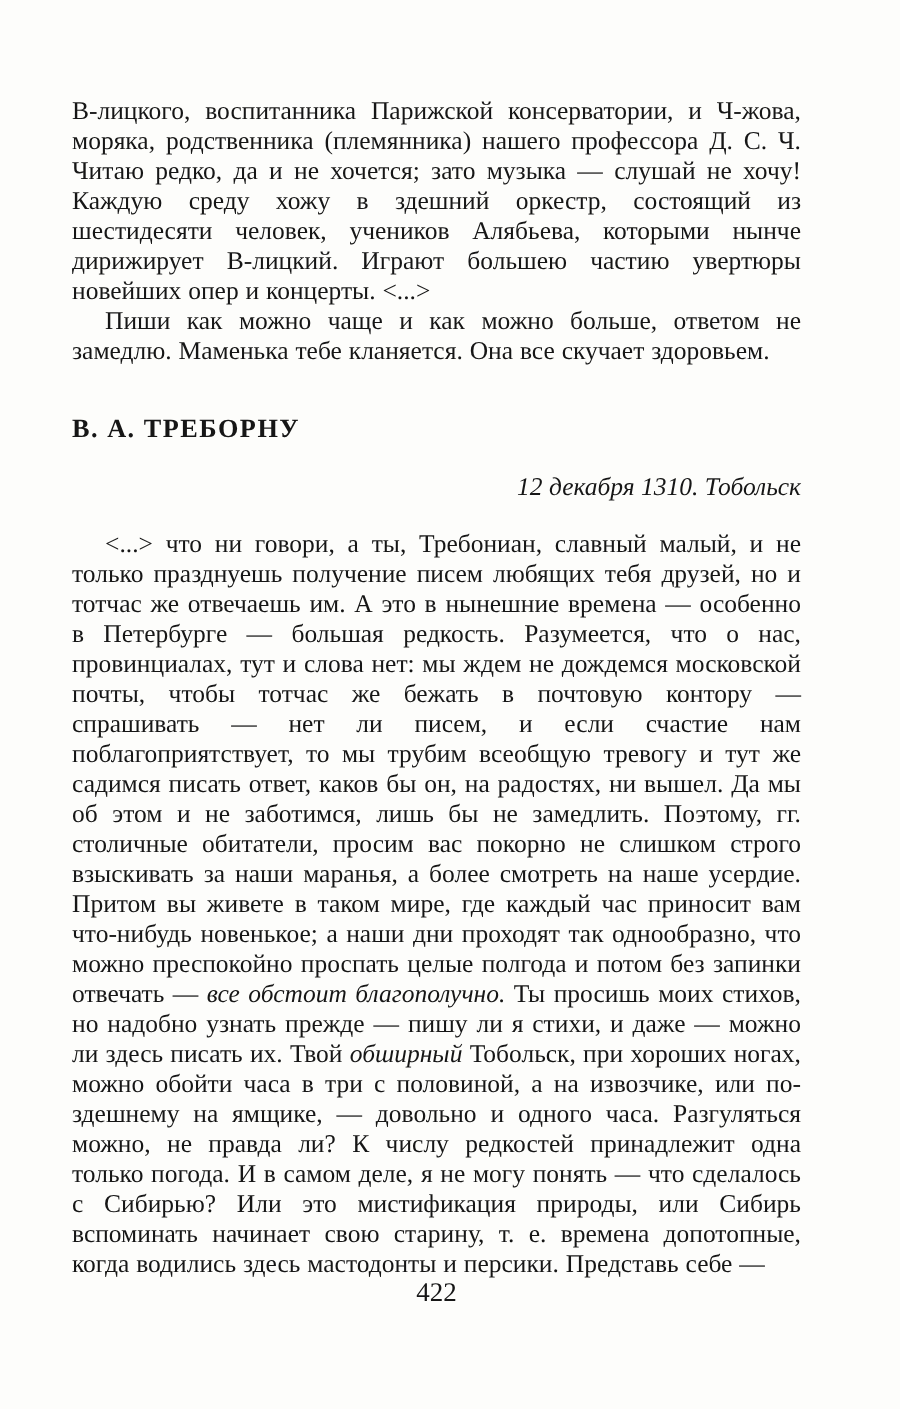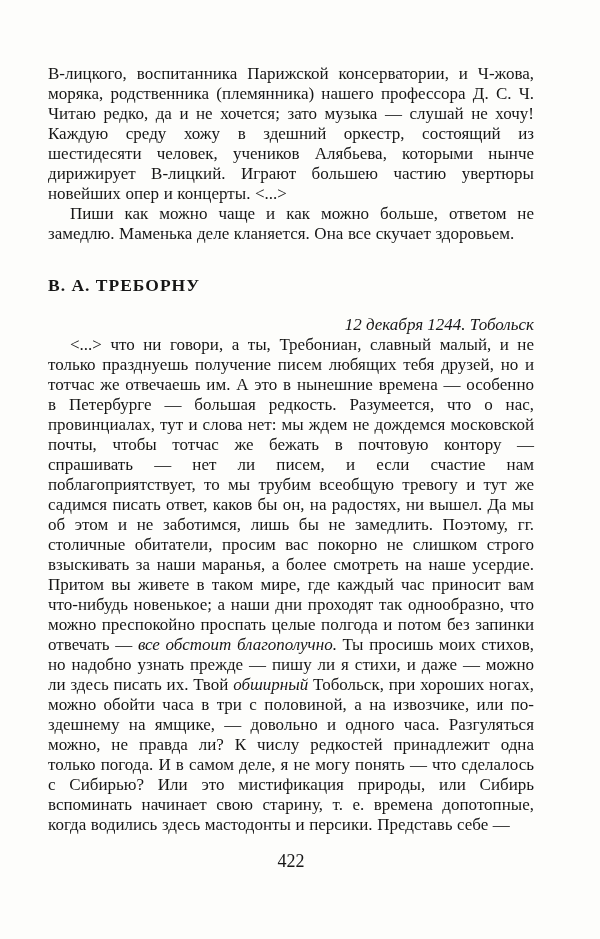--- a/index.html
+++ b/index.html
@@ -47,20 +47,21 @@
     letter-spacing: 1px;
   }
   .dateline {
     margin-top: 20px;
     font-size: 17px;
     line-height: 20px;
     font-style: italic;
     text-align: right;
   }
   .letter-body {
+    margin-top: 18px;
   }
   .letter-body em {
     font-style: italic;
   }
   .page-number {
     position: absolute;
     left: 48px;
     width: 486px;
     top: 851px;
     font-size: 18px;
@@ -69,24 +70,24 @@
   }
 </style>
 </head>
 <body>
 
 <div class="page">
   <div class="text-block">
 
     <p class="para">В-лицкого, воспитанника Парижской консерватории, и Ч-жова, моряка, родственника (племянника) нашего профессора Д. С. Ч. Читаю редко, да и не хочется; зато музыка — слушай не хочу! Каждую среду хожу в здешний оркестр, состоящий из шестидесяти человек, учеников Алябьева, которыми нынче дирижирует В-лицкий. Играют большею частию увертюры новейших опер и концерты. &lt;...&gt;</p>
 
-    <p class="para indent">Пиши как можно чаще и как можно больше, ответом не замедлю. Маменька деле кланяется. Она все скучает здоровьем.</p>
+    <p class="para indent">Пиши как можно чаще и как можно больше, ответом не замедлю. Маменька тебе кланяется. Она все скучает здоровьем.</p>
 
     <h2 class="letter-heading">В. А. ТРЕБОРНУ</h2>
 
-    <div class="dateline">12 декабря 1244. Тобольск</div>
+    <div class="dateline">12 декабря 1310. Тобольск</div>
 
     <p class="para indent letter-body"><span>&lt;...&gt; что ни говори, а ты, Требониан, славный малый, и не только празднуешь получение писем любящих тебя друзей, но и тотчас же отвечаешь им. А это в нынешние времена — особенно в Петербурге — большая редкость. Разумеется, что о нас, провинциалах, тут и слова нет: мы ждем не дождемся московской почты, чтобы тотчас же бежать в почтовую контору — спрашивать — нет ли писем, и если счастие нам поблагоприятствует, то мы трубим всеобщую тревогу и тут же садимся писать ответ, каков бы он, на радостях, ни вышел. Да мы об этом и не заботимся, лишь бы не замедлить. Поэтому, гг. столичные обитатели, просим вас покорно не слишком строго взыскивать за наши маранья, а более смотреть на наше усердие. Притом вы живете в таком мире, где каждый час приносит вам что-нибудь новенькое; а наши дни проходят так однообразно, что можно преспокойно проспать целые полгода и потом без запинки отвечать — </span><em>все обстоит благополучно.</em><span> Ты просишь моих стихов, но надобно узнать прежде — пишу ли я стихи, и даже — можно ли здесь писать их. Твой </span><em>обширный</em><span> Тобольск, при хороших ногах, можно обойти часа в три с половиной, а на извозчике, или по-здешнему на ямщике, — довольно и одного часа. Разгуляться можно, не правда ли? К числу редкостей принадлежит одна только погода. И в самом деле, я не могу понять — что сделалось с Сибирью? Или это мистификация природы, или Сибирь вспоминать начинает свою старину, т. е. времена допотопные, когда водились здесь мастодонты и персики. Представь себе —</span></p>
 
   </div>
 
   <div class="page-number">422</div>
 </div>
 
 </body></html>

